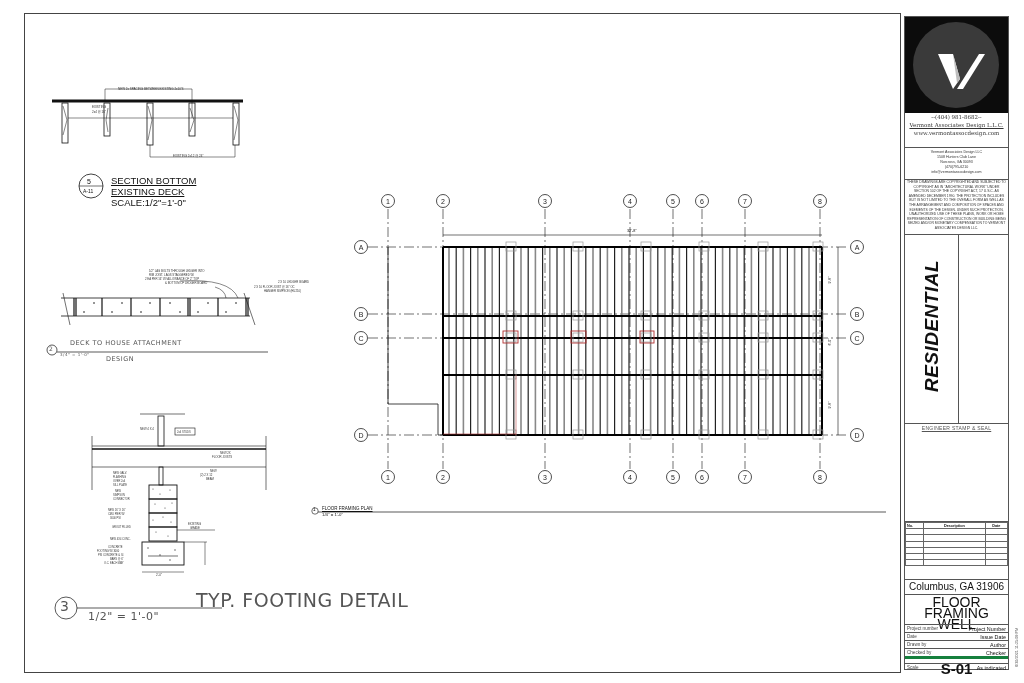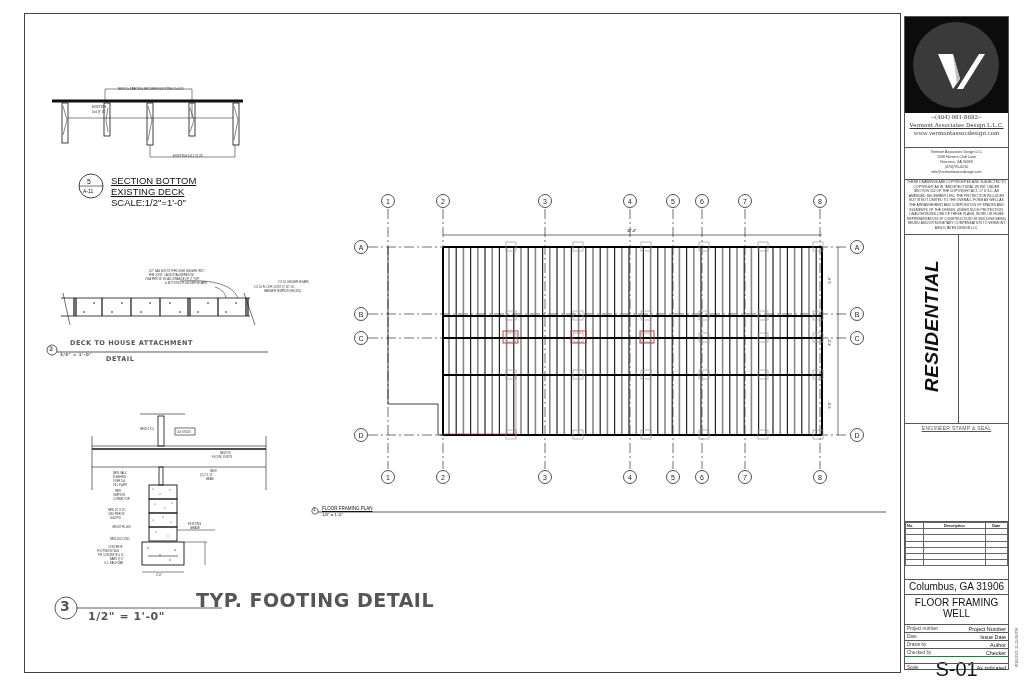--- a/index.html
+++ b/index.html
@@ -15,29 +15,29 @@
   .addr { position:absolute; left:0; right:0; top:130px; height:31px; border-top:1px solid #555; border-bottom:1px solid #555; text-align:center; font-size:3.6px; line-height:5px; color:#333; }
   .copy { position:absolute; left:2px; right:2px; top:163px; height:54px; text-align:center; font-size:3.4px; line-height:4.6px; color:#333; }
   .res-box { position:absolute; left:0; right:0; top:217px; height:188px; border-top:1px solid #555; border-bottom:1px solid #555; }
   .res-divider { position:absolute; left:53px; top:0; bottom:0; border-left:1px solid #555; }
   .res-text { position:absolute; left:-67px; top:80px; width:188px; transform:rotate(-90deg); text-align:center; font-size:19px; font-weight:bold; font-style:italic; letter-spacing:0.5px; color:#111; }
   .stamp { position:absolute; left:0; right:0; top:408px; text-align:center; font-size:5px; color:#555; text-decoration:underline; letter-spacing:0.3px; }
   .rev { position:absolute; left:0; right:0; top:504px; height:58px; border-top:1px solid #555; }
   .rev table { width:100%; border-collapse:collapse; font-size:3.8px; }
   .rev td, .rev th { border:1px solid #666; height:5.2px; padding:0 1px; font-weight:bold; }
   .city { position:absolute; left:0; right:0; top:562px; height:14px; border-top:1px solid #555; text-align:center; font-size:10px; padding-top:1px; }
-  .sheettitle { position:absolute; left:0; right:0; top:577px; height:30px; border-top:1px solid #555; text-align:center; font-size:10px; line-height:11px; padding-top:2px; }
+  .sheettitle { position:absolute; left:0; right:0; top:577px; height:30px; border-top:1px solid #555; text-align:center; font-size:14px; line-height:11px; padding-top:2px; }
   .meta-row { position:absolute; left:0; right:0; height:7.5px; border-top:1px solid #555; font-size:4.6px; }
   .meta-row .k { position:absolute; left:2px; top:1px; color:#444; }
   .meta-row .v { position:absolute; right:2px; top:0.5px; font-size:5.4px; }
-  .sheetnum { position:absolute; left:0; right:0; top:639px; height:12px; border-top:1px solid #15803d; text-align:center; font-size:20px; }
+  .sheetnum { position:absolute; left:0; right:0; top:639px; height:12px; border-top:3px solid #15803d; text-align:center; font-size:15px;font-weight:bold; }
   .sidestamp { position:absolute; left:1012px; top:610px; width:10px; height:60px; }
   .sidestamp span { position:absolute; left:-25px; top:25px; width:60px; transform:rotate(-90deg); font-size:3.8px; color:#555; white-space:nowrap; }
   .lbl { position:absolute; white-space:nowrap; }
-  .hand { font-family:"DejaVu Sans", sans-serif; color:#555; font-weight:700; letter-spacing:0.5px; }
+  .hand { font-family:"DejaVu Sans", sans-serif; color:#555; font-weight:400; letter-spacing:0.5px; }
 </style>
 </head>
 <body>
 
 <div class="sheet"></div>
 
 <svg class="drawing-svg" width="1024" height="683" xmlns="http://www.w3.org/2000/svg">
 
   <g stroke="#111" fill="none">
     <line x1="52" y1="101" x2="243" y2="101" stroke-width="3"></line>
@@ -358,21 +358,21 @@
     </g>
 </svg>
 
 <div class="lbl" style="left:87px;top:178px;font-size:7px;">5</div>
 <div class="lbl" style="left:83px;top:188px;font-size:5px;">A-11</div>
 <div class="lbl" style="left:111px;top:175px;font-size:9.5px;text-decoration:underline;">SECTION BOTTOM</div>
 <div class="lbl" style="left:111px;top:186px;font-size:9.5px;text-decoration:underline;">EXISTING DECK</div>
 <div class="lbl" style="left:111px;top:197px;font-size:9.5px;">SCALE:1/2"=1'-0"</div>
 
 <div class="lbl hand" style="left:70px;top:339px;font-size:6.5px;">DECK TO HOUSE ATTACHMENT</div>
-<div class="lbl hand" style="left:106px;top:355px;font-size:6.5px;">DETAIL</div>
+<div class="lbl hand" style="left:106px;top:355px;font-size:6.5px;">DESIGN</div>
 <div class="lbl hand" style="left:60px;top:352px;font-size:4px;">3/4" = 1'-0"</div>
 <div class="lbl hand" style="left:49px;top:345px;font-size:6px;">2</div>
 
 <div class="lbl hand" style="left:60px;top:598px;font-size:14px;">3</div>
 <div class="lbl hand" style="left:196px;top:589px;font-size:19px;">TYP. FOOTING DETAIL</div>
 <div class="lbl hand" style="left:88px;top:610px;font-size:11px;">1/2" = 1'-0"</div>
 
 <div class="lbl" style="left:313px;top:507px;font-size:4.5px;">1</div>
 <div class="lbl" style="left:322px;top:506px;font-size:4.5px;text-decoration:underline;">FLOOR FRAMING PLAN</div>
 <div class="lbl" style="left:322px;top:512px;font-size:4.3px;">1/4" = 1'-0"</div>

